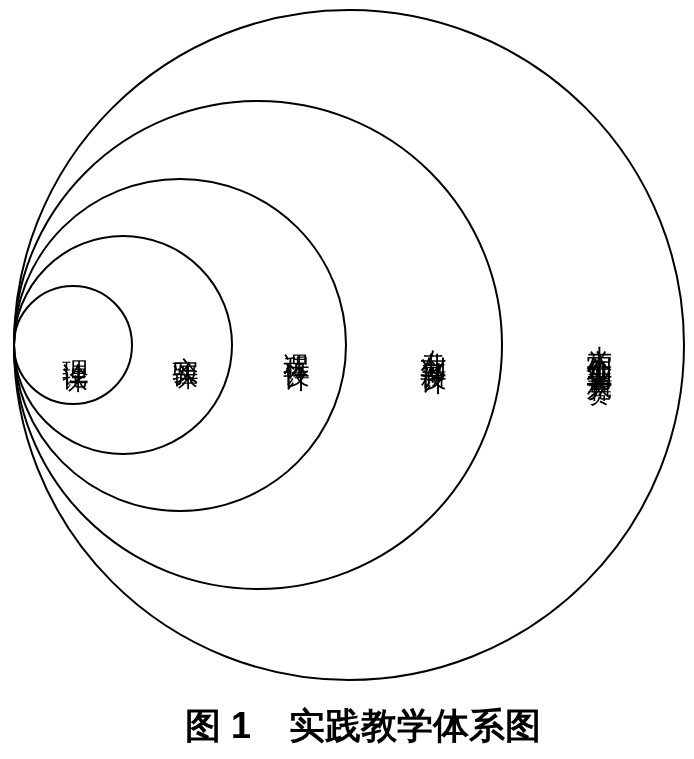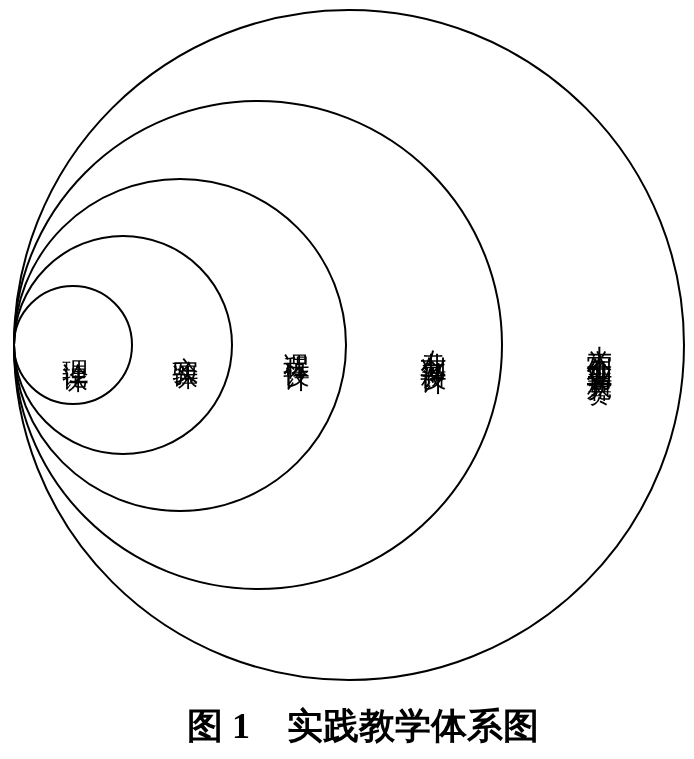--- a/index.html
+++ b/index.html
@@ -43,21 +43,21 @@
   .l5 { left: 599px; top: 343px; }
   .caption {
     position: absolute;
     left: 363px;
     top: 726px;
     transform: translate(-50%, -50%);
     font-size: 36px;
     font-weight: bold;
     color: #000000;
     white-space: nowrap;
-    font-family: Liberation Serif, serif;
+    font-family: Liberation Sans, sans-serif;
   }
   .caption .caption-title { margin-left: 28px; }
 </style>
 </head>
 <body>
 
 <div class="stage">
 
   <div class="circle c5"></div>
   <div class="circle c4"></div>

